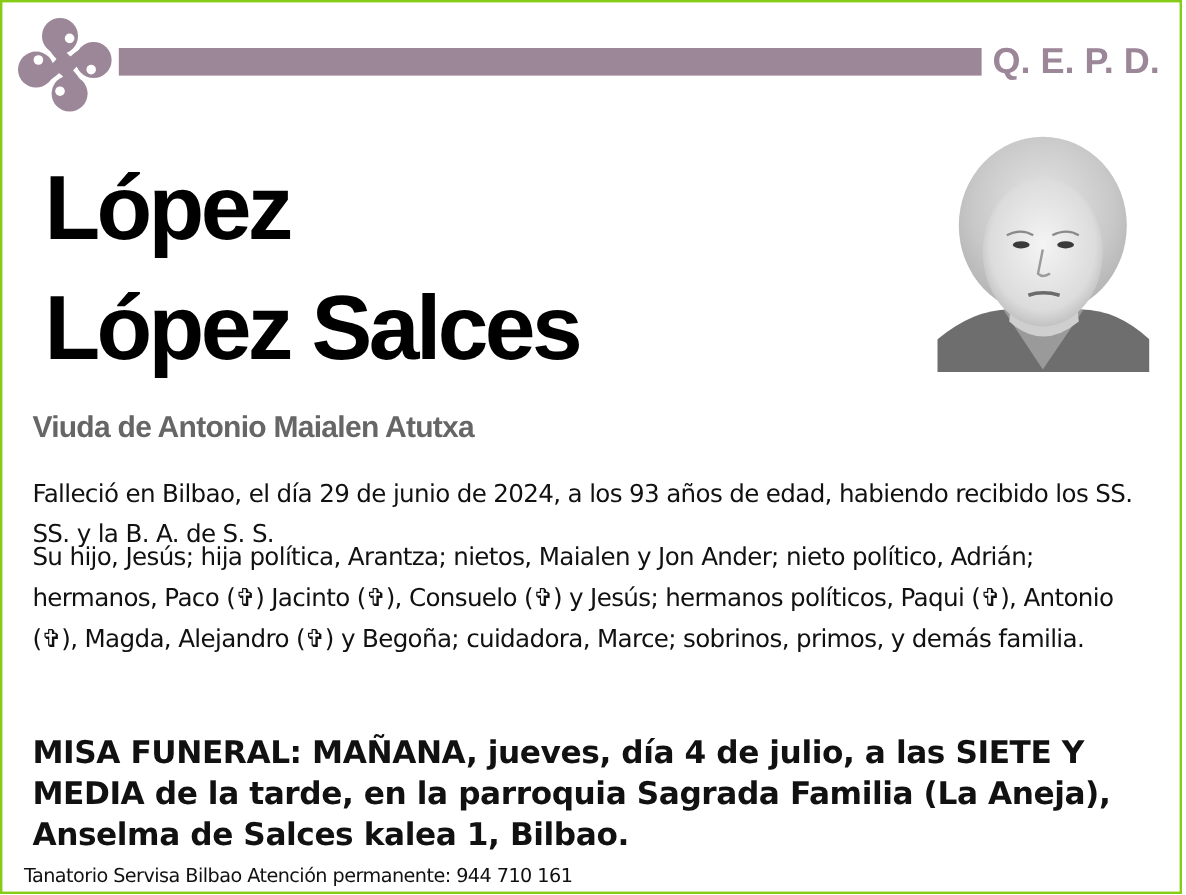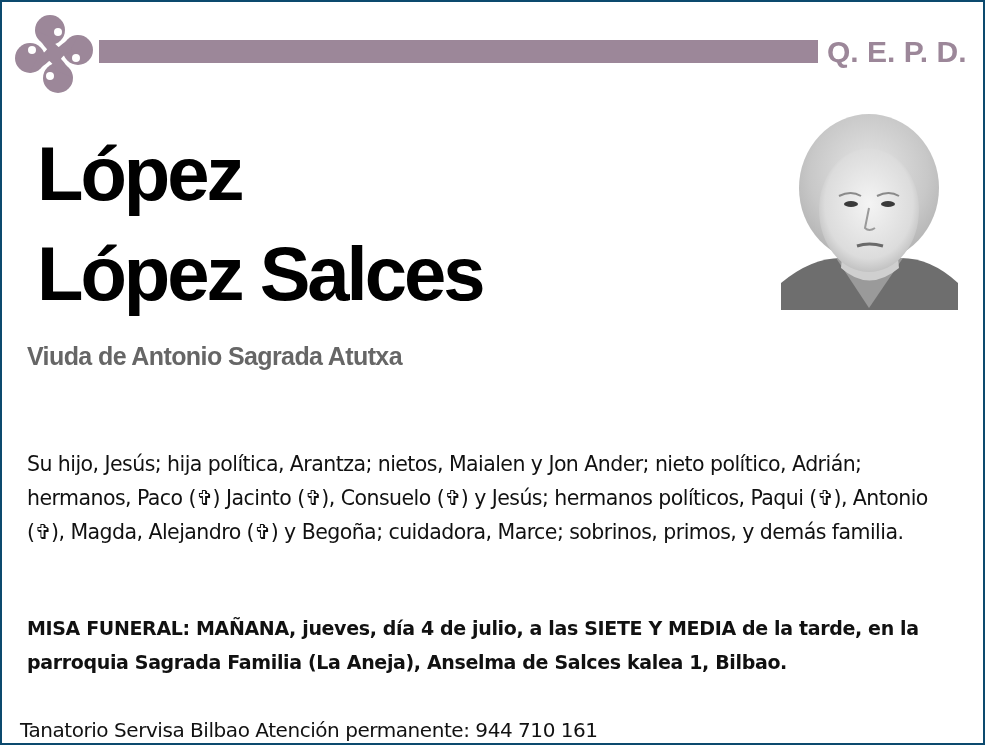--- a/index.html
+++ b/index.html
@@ -14,21 +14,21 @@
       overflow: hidden;
       font-family: "Liberation Sans", sans-serif;
       color: #111111;
     }
     .frame {
       position: absolute;
       left: 0;
       top: 0;
       width: 981px;
       height: 741px;
-      border: 2px solid #0c4a6e;
+      border: 2px solid #84cc16;
       background: #ffffff;
     }
     .lauburu {
       position: absolute;
       left: 10px;
       top: 10px;
       width: 84px;
       height: 84px;
     }
     .header-bar {
@@ -93,29 +93,29 @@
       color: #111111;
       margin: 0;
     }
     .p1 { top: 392px; }
     .p2 { top: 445px; }
     .p3 {
       top: 609px;
       font-weight: bold;
       letter-spacing: -0.35px;
       line-height: 34px;
-      font-size: 19px;
+      font-size: 26px;
       color: #111111;
     }
     .footer {
       position: absolute;
       left: 18px;
       top: 717px;
       font-family: "DejaVu Sans", sans-serif;
-      font-size: 20px;
+      font-size: 16px;
       letter-spacing: -0.45px;
       color: #111111;
       line-height: 22px;
     }
   </style>
 </head>
 <body>
 
 <div class="frame">
 
@@ -187,19 +187,20 @@
 
       <ellipse cx="70" cy="96" rx="7" ry="3" fill="#3a3a3a"></ellipse>
       <ellipse cx="107" cy="96" rx="7" ry="3" fill="#3a3a3a"></ellipse>
 
       <path d="M 88 100 L 84 120 Q 88 124 94 120" stroke="#9a9a9a" stroke-width="2" fill="none"></path>
 
       <path d="M 76 138 Q 88 134 102 138" stroke="#6a6a6a" stroke-width="3" fill="none"></path>
     </svg>
   </div>
 
-  <div class="subtitle">Viuda de Antonio Sagrada Atutxa</div>
-
+  <div class="subtitle">Viuda de Antonio Maialen Atutxa</div>
+
+  <p class="body-text p1">Falleció en Bilbao, el día 29 de junio de 2024, a los 93 años de edad, habiendo recibido los SS. SS. y la B. A. de S. S.</p>
   <p class="body-text p2">Su hijo, Jesús; hija política, Arantza; nietos, Maialen y Jon Ander; nieto político, Adrián; hermanos, Paco (✞) Jacinto (✞), Consuelo (✞) y Jesús; hermanos políticos, Paqui (✞), Antonio (✞), Magda, Alejandro (✞) y Begoña; cuidadora, Marce; sobrinos, primos, y demás familia.</p>
   <p class="body-text p3">MISA FUNERAL: MAÑANA, jueves, día 4 de julio, a las SIETE Y MEDIA de la tarde, en la parroquia Sagrada Familia (La Aneja), Anselma de Salces kalea 1, Bilbao.</p>
 
   <div class="footer">Tanatorio Servisa Bilbao Atención permanente: 944 710 161</div>
 </div>
 
 </body></html>

